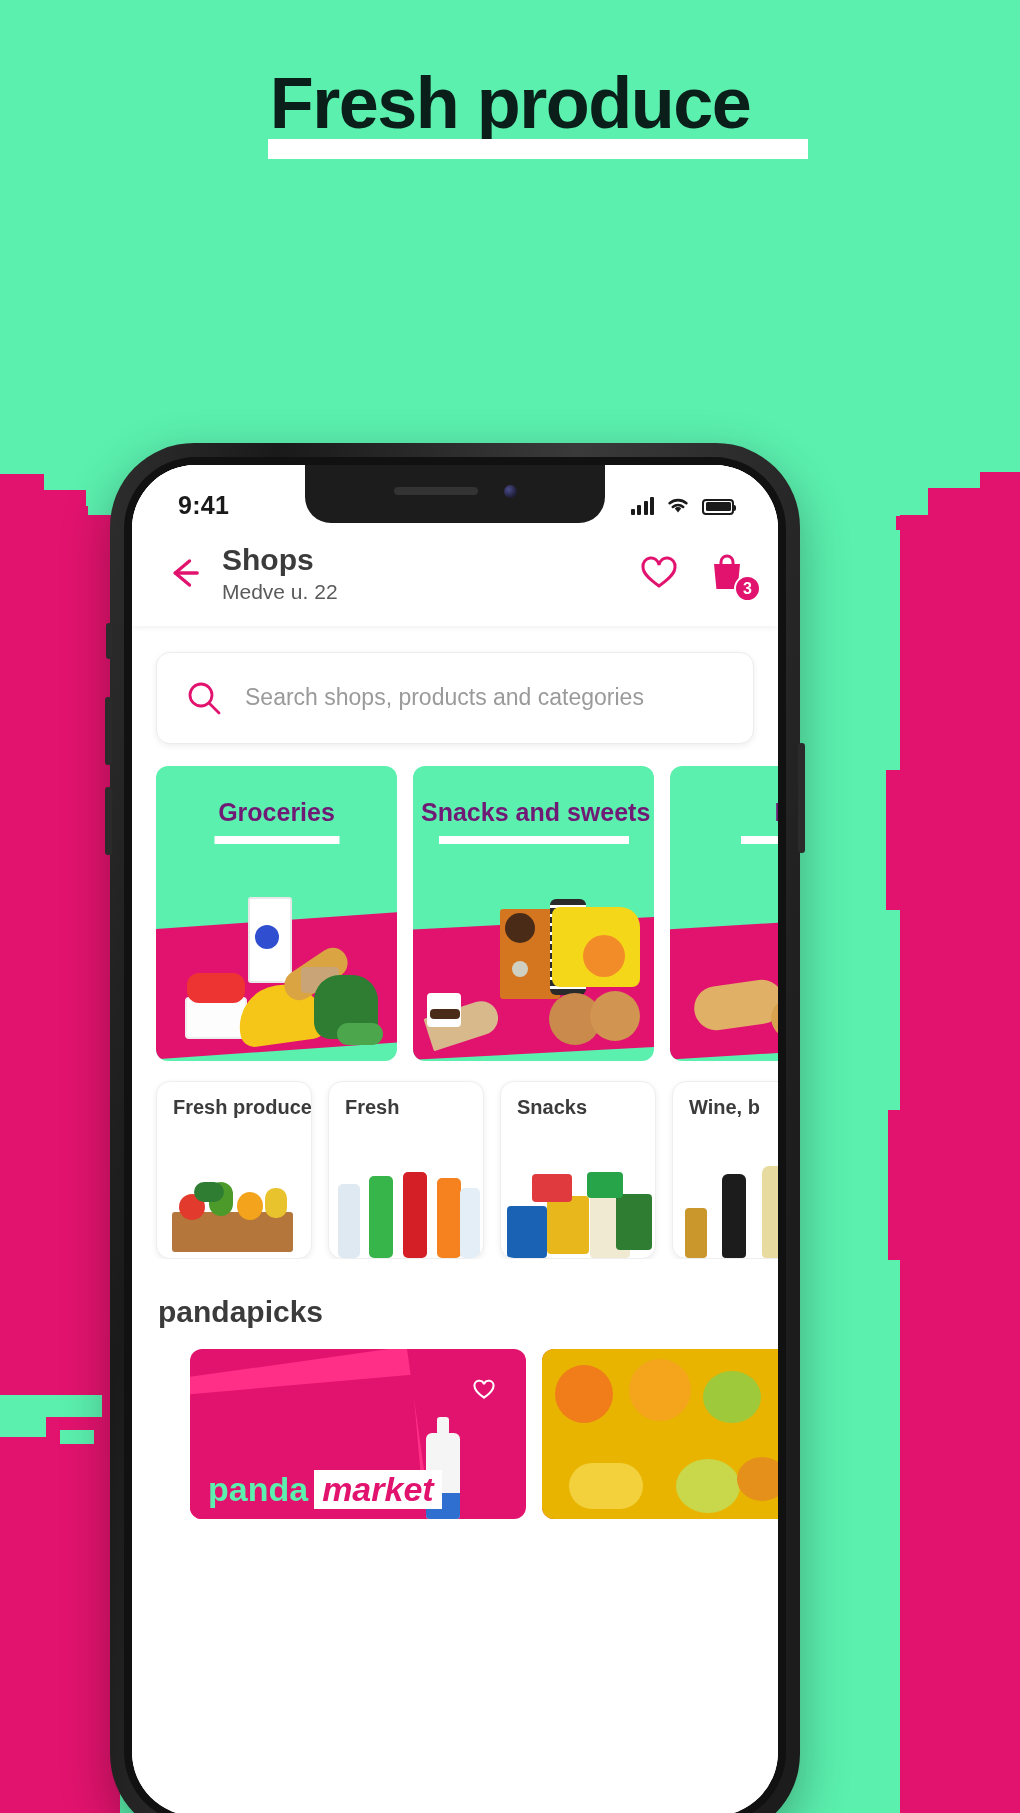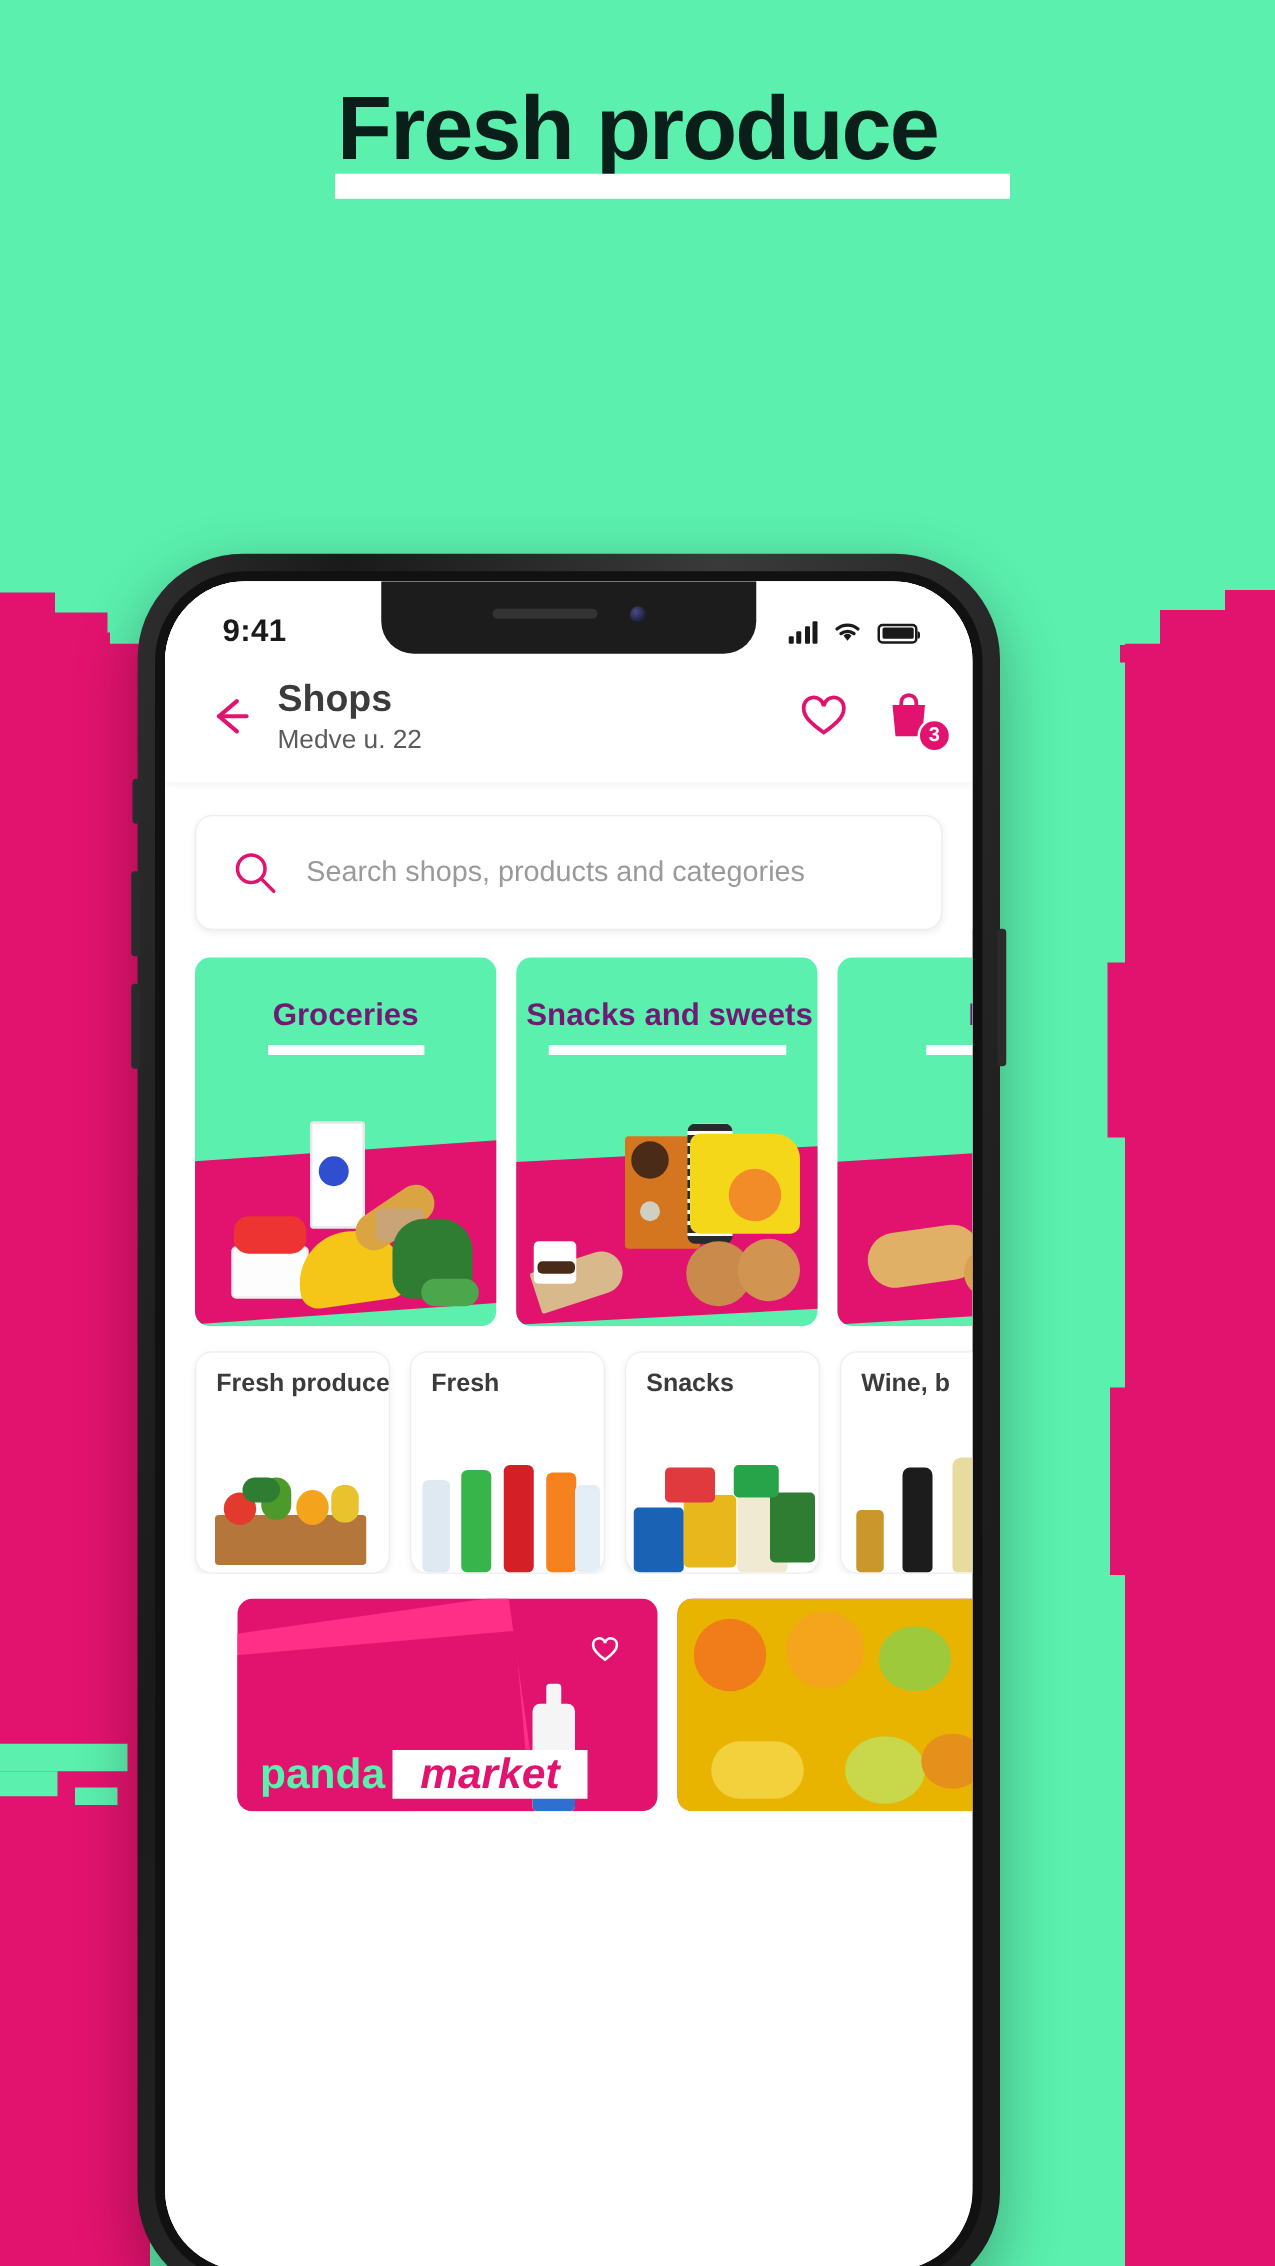--- a/index.html
+++ b/index.html
@@ -168,21 +168,21 @@
   .pick-fav {
     position:absolute; right:18px; top:16px; width:48px; height:48px;
     background:#E2136E; border-radius:50%; display:flex;
     align-items:center; justify-content:center; z-index:4;
   }
   .pm-logo {
     position:absolute; left:18px; bottom:10px; display:flex; align-items:baseline;
     font-size:34px; font-weight:bold; color:#5BF0AE; z-index:3;
   }
   .pm-logo .mk {
-    background:#fff; color:#E2136E; font-style:italic; padding:0 22px; margin-left:6px;
+    background:#fff; color:#E2136E; font-style:italic; padding:0 8px; margin-left:6px;
   }
   .bottle {
     position:absolute; right:66px; bottom:0; width:34px; height:86px;
     background:#f5f5f5; border-radius:6px 6px 4px 4px; z-index:2;
   }
   .bottle::before {
     content:""; position:absolute; left:11px; top:-16px; width:12px; height:18px;
     background:#f5f5f5; border-radius:3px;
   }
   .bottle::after {
@@ -379,20 +379,21 @@
             <div class="tile-label">Wine, b</div>
             <div class="tile-art">
               <div class="food" style="left:8%;bottom:0;width:22px;height:50px;background:#c9972c;border-radius:4px;"></div>
               <div class="food" style="left:32%;bottom:0;width:24px;height:84px;background:#1c1c1c;border-radius:6px 6px 4px 4px;"></div>
               <div class="food" style="left:58%;bottom:0;width:26px;height:92px;background:#e8dba0;border-radius:7px 7px 4px 4px;"></div>
 
             </div>
           </div>
         </div>
 
+        <div class="sec-title">pandapicks</div>
 
         <div class="picks-row">
           <div class="pick-card">
             <div style="position:absolute;left:-6%;top:14px;width:74%;height:160px;background:#ff2e86;transform:rotate(-8deg);"></div>
             <div style="position:absolute;left:-4%;top:36px;width:72%;height:150px;background:#E2136E;transform:rotate(-5deg);"></div>
             <div class="pick-fav">
               <svg viewBox="0 0 30 30" width="26" height="26">
                 <path d="M15 25C6.5 19 4 15.5 4 11.5A5.6 5.6 0 0115 9.6 5.6 5.6 0 0126 11.5c0 4-2.5 7.5-11 13.5z" fill="none" stroke="#ffffff" stroke-width="2.4"></path>
               </svg>
             </div>

